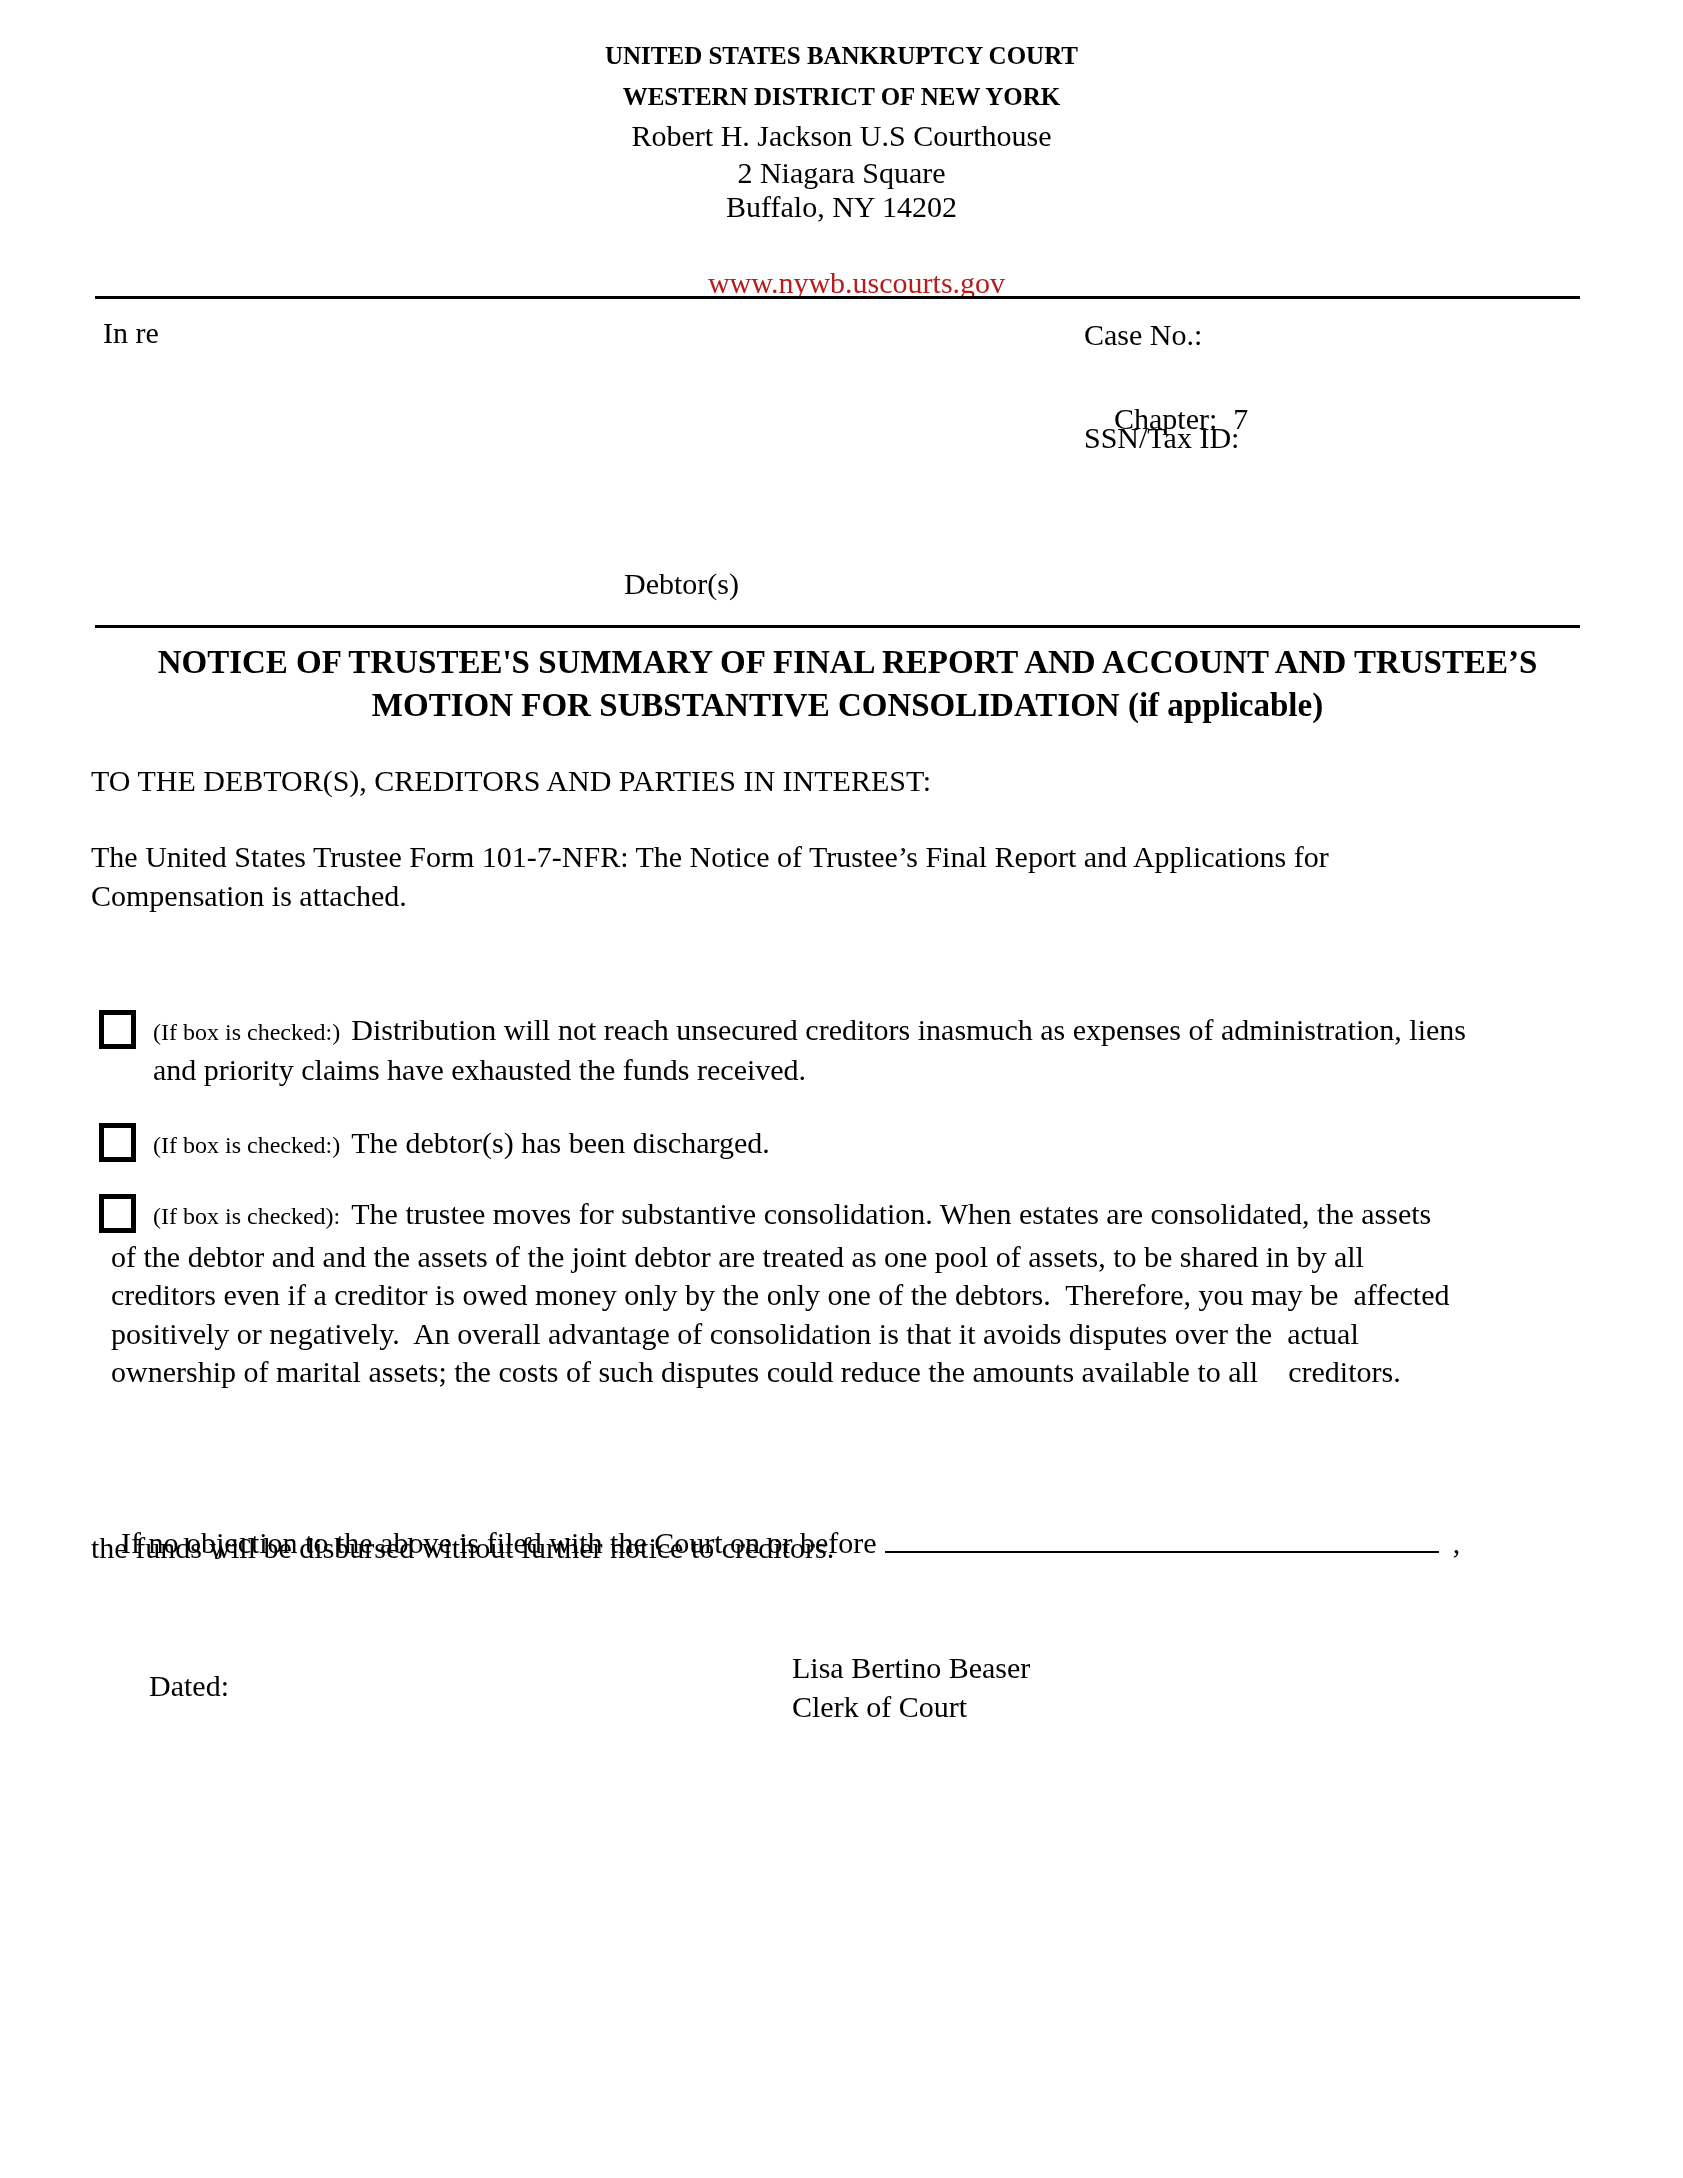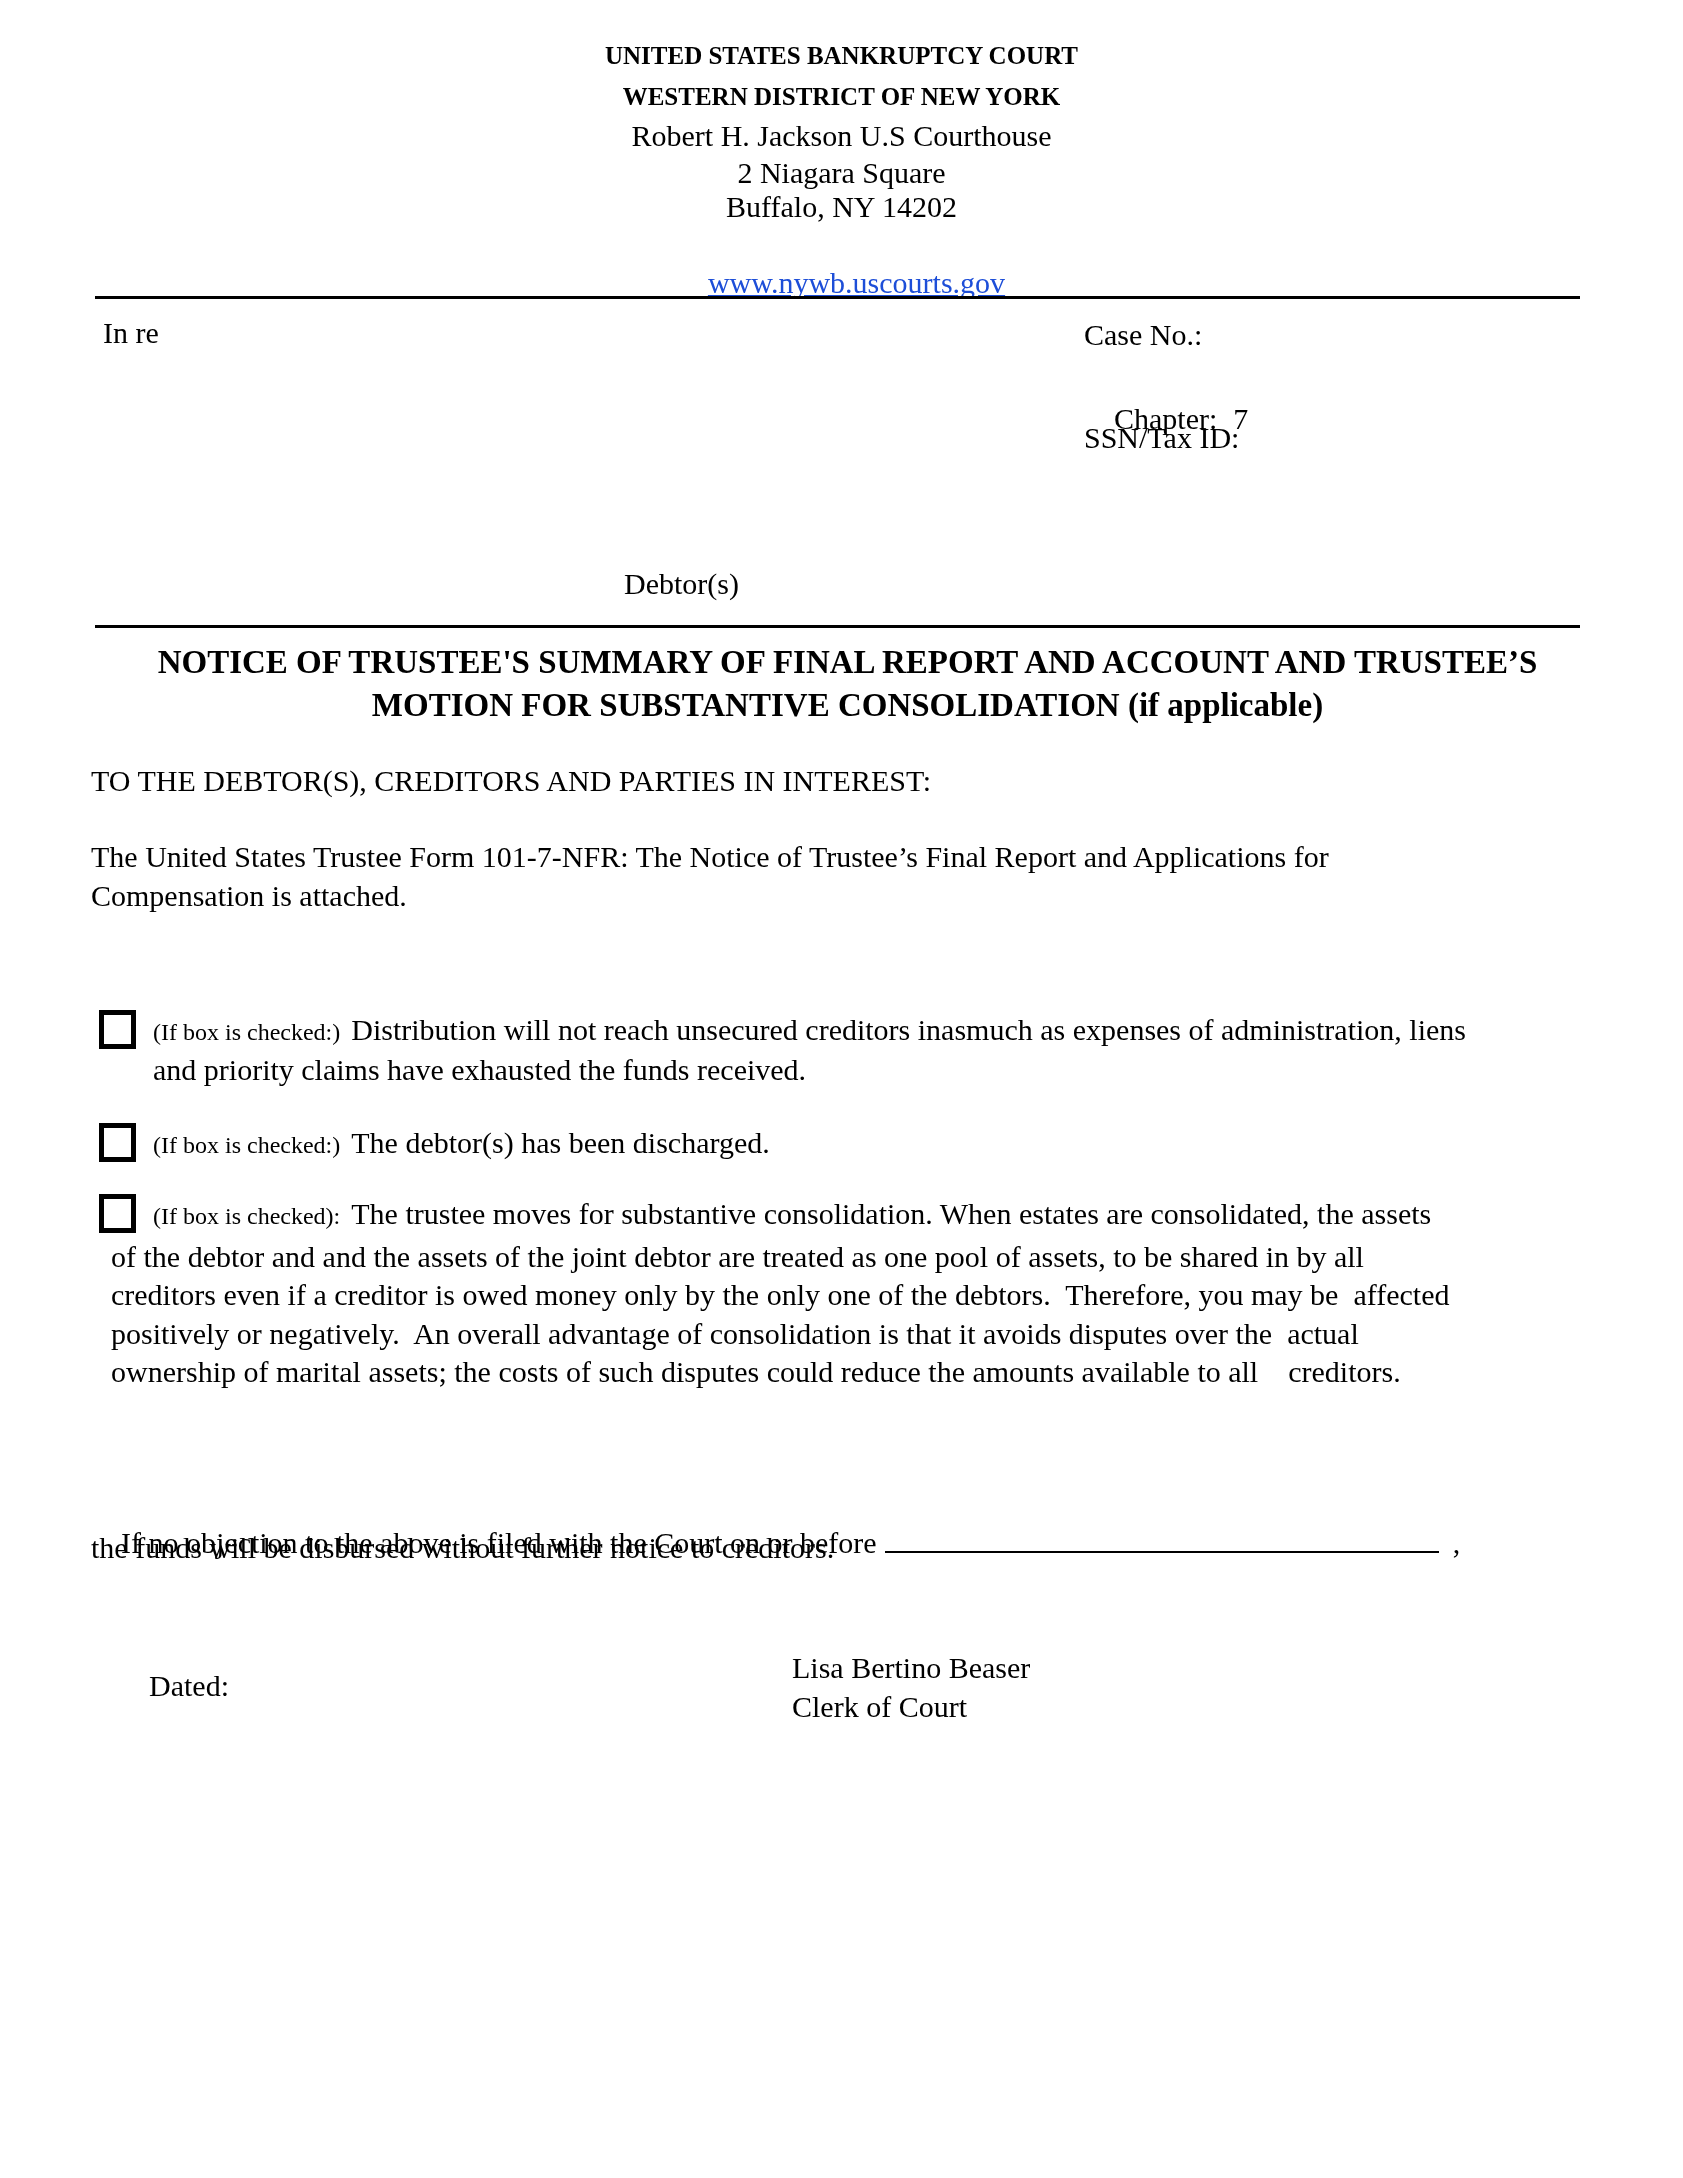--- a/index.html
+++ b/index.html
@@ -9,21 +9,21 @@
     height: 2178px;
     background: #ffffff;
     font-family: "Liberation Serif", serif;
     color: #000000;
     overflow: hidden;
   }
   .abs { position: absolute; white-space: pre; }
   .centered { left: 0; right: 0; text-align: center; white-space: pre; }
   .hdr-bold { font-size: 25px; font-weight: bold; line-height: 40px; }
   .hdr-reg  { font-size: 30px; line-height: 37px; }
-  .link     { color: #1d4ed8; text-decoration: underline; cursor: pointer; }
+  .link     { color: #b91c1c; cursor: pointer; }
   .body-txt { font-size: 30px; line-height: 37px; }
   .title-txt{ font-size: 33px; font-weight: bold; line-height: 40px; padding-left: 12px; }
   .cond-txt { font-size: 24px; }
   .rule {
     position: absolute;
     left: 95px;
     width: 1485px;
     height: 0;
     border-top: 3px solid #000000;
   }

